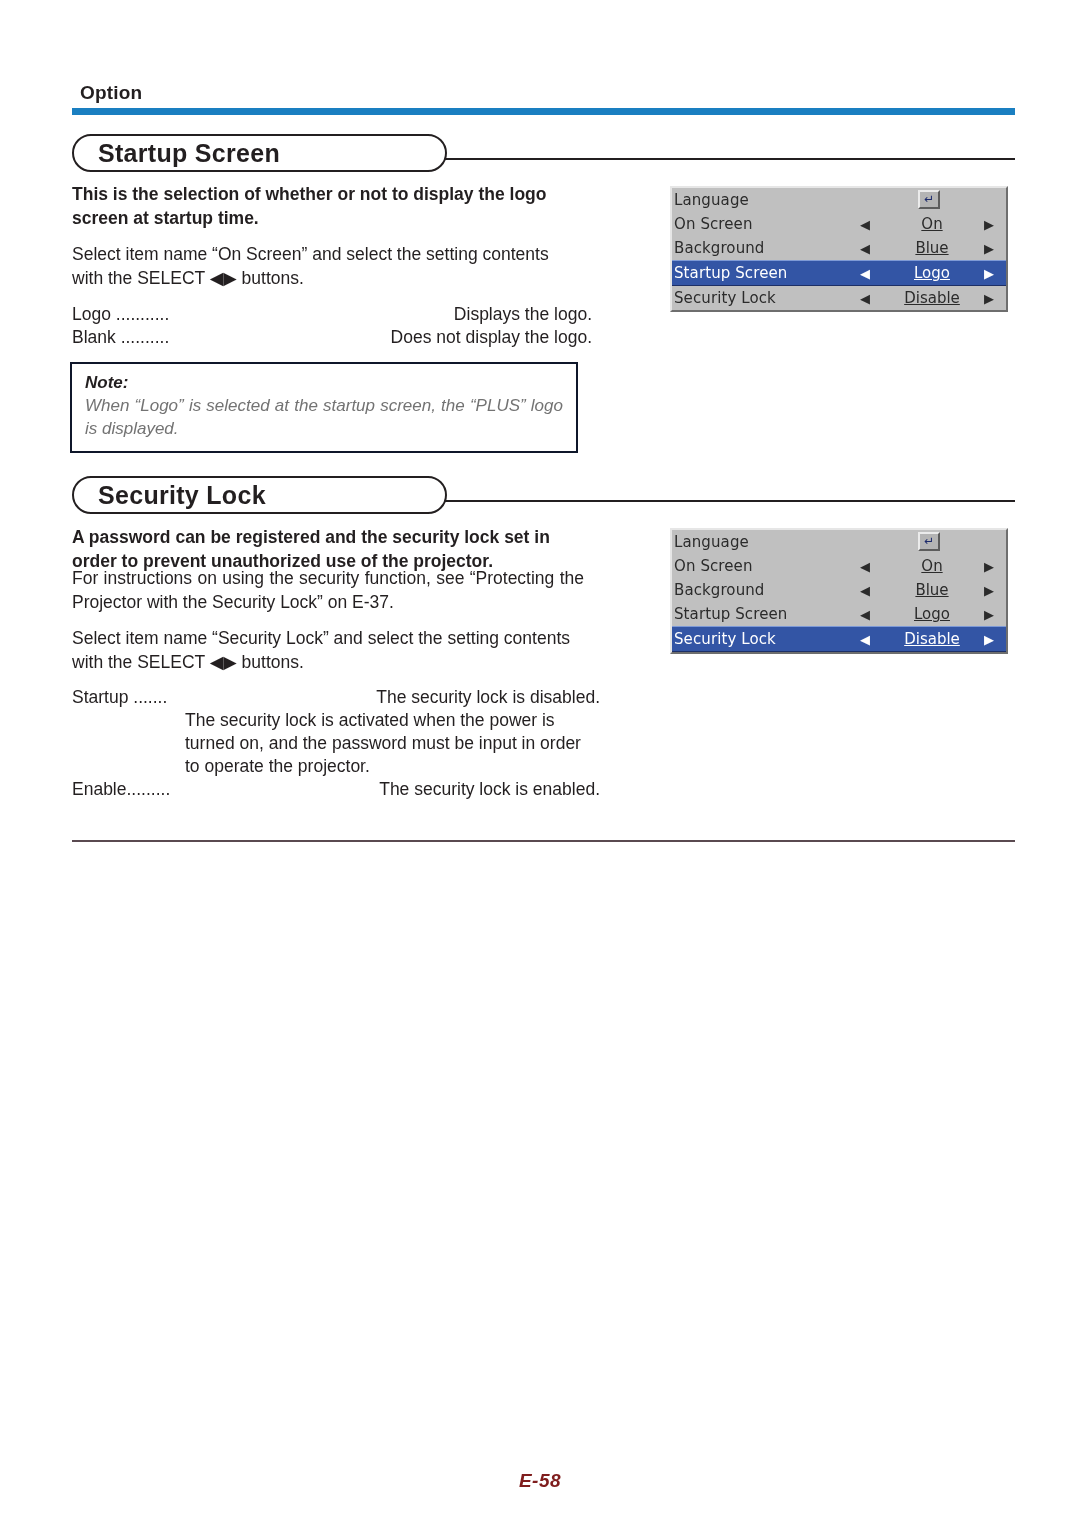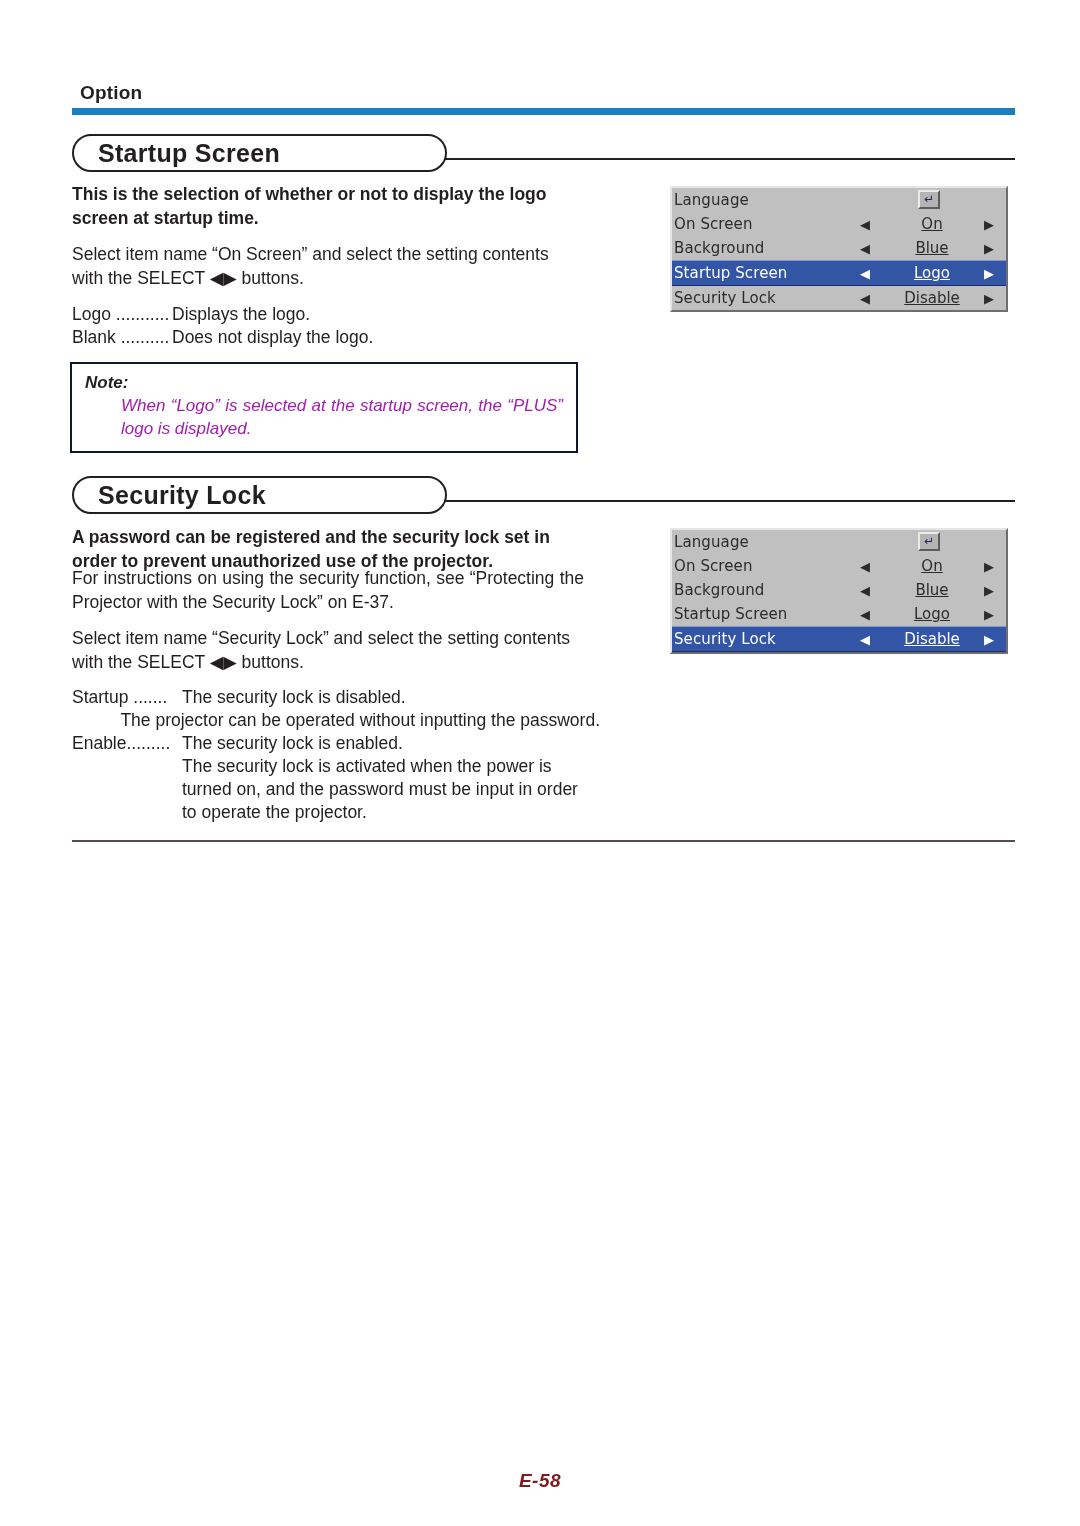--- a/index.html
+++ b/index.html
@@ -98,20 +98,21 @@
   
   .deflist {
     position: absolute;
     font-size: 17.5px;
     line-height: 23px;
     color: #231f20;
   }
   .deflist .row {
     display: flex;
     white-space: pre;
+    justify-content: space-between;
   }
   .deflist .term {
     display: inline-block;
     white-space: pre;
   }
   .deflist .desc {
     display: inline-block;
   }
 
   
@@ -126,23 +127,22 @@
     font-size: 17px;
     font-weight: bold;
     font-style: italic;
     color: #231f20;
     margin-bottom: 1px;
   }
   .note-body {
     font-size: 17px;
     font-style: italic;
     line-height: 23px;
-    color: #a21caf;
+    color: #737373;
     text-align: justify;
-    margin-left: 36px;
   }
 
   
   .divider {
     position: absolute;
     left: 72px;
     width: 943px;
     height: 2px;
     background: #5a4a50;
   }
@@ -310,30 +310,26 @@
 
   <div class="body-text" style="left:72px; top:626px; width:516px;">Select item name “Security Lock” and select the setting contents with the SELECT ◀▶ buttons.</div>
 
   <div class="deflist" style="left:72px; top:686px; width:528px;">
     <div class="row">
       <span class="term" style="width:110px;">Startup .......</span>
       <span class="desc">The security lock is disabled.</span>
     </div>
     <div class="row">
       <span class="term" style="width:110px;"></span>
-      <span class="desc">The projector can be operated without inputting the password.</span>
+      <span class="desc" style="width:415px; white-space:normal;">The security lock is activated when the power is turned on, and the password must be input in order to operate the projector.</span>
     </div>
     <div class="row">
       <span class="term" style="width:110px;">Enable.........</span>
       <span class="desc">The security lock is enabled.</span>
     </div>
-    <div class="row">
-      <span class="term" style="width:110px;"></span>
-      <span class="desc" style="width:415px; white-space:normal;">The security lock is activated when the power is turned on, and the password must be input in order to operate the projector.</span>
-    </div>
   </div>
 
   <div class="osd" id="osd-1" style="left:670px; top:528px;">
       <div class="osd-row">
         <span class="osd-label">Language</span>
         <span class="osd-enter-key">↵</span>
       </div>
       <div class="osd-row">
         <span class="osd-label">On Screen</span>
         <span class="osd-arrow-left">◀</span>

